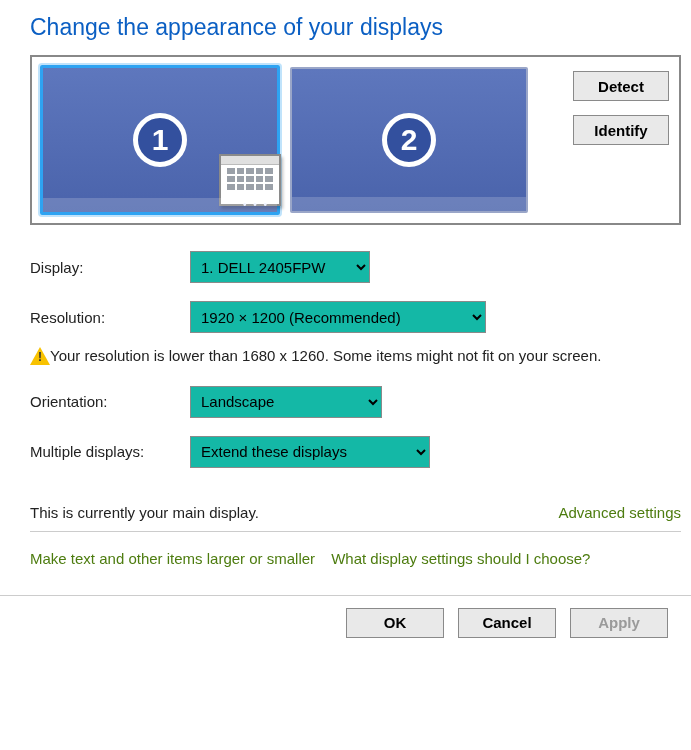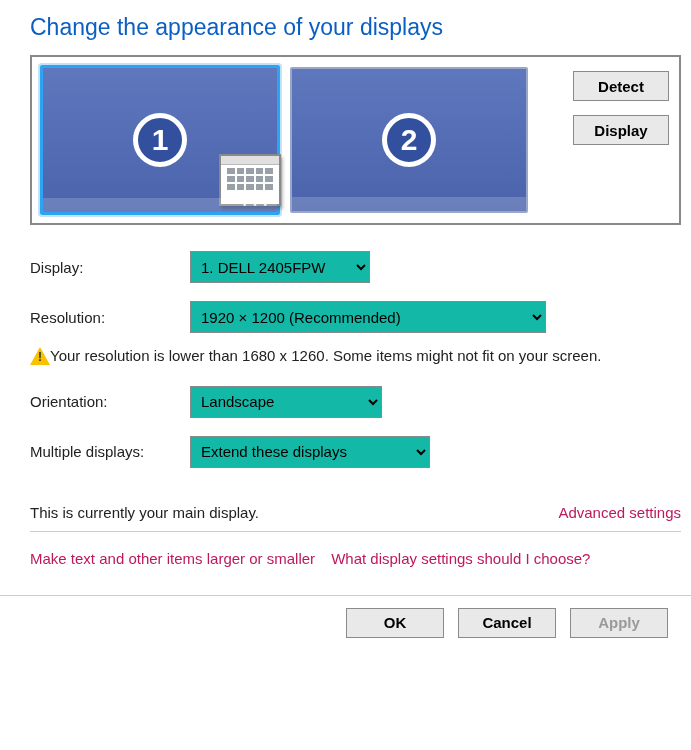--- a/index.html
+++ b/index.html
@@ -171,21 +171,21 @@
   .main-row {
     display: flex;
     justify-content: space-between;
     align-items: center;
     margin-top: 36px;
     border-bottom: 1px solid #ccc;
     padding-bottom: 10px;
     gap: 12px;
   }
   a.link {
-    color: #be185d;
+    color: #4d7c0f;
     text-decoration: none;
     cursor: pointer;
   }
   .links {
     margin-top: 18px;
     display: flex;
     gap: 16px;
   }
   .footer {
     border-top: 1px solid #ccc;
@@ -232,36 +232,36 @@
           <span class="dots">• • •</span>
         </div>
     </div>
     <div class="monitor secondary">
       <div class="num-circle">2</div>
       <div class="taskbar"></div>
     </div>
   </div>
   <div class="side-btns">
     <button class="win-btn">Detect</button>
-    <button class="win-btn">Display</button>
+    <button class="win-btn">Identify</button>
   </div>
 </div>
 
 <div class="form">
 
   <div class="row">
     <label>Display:</label>
     <select class="win-select" style="width:180px">
       <option>1. DELL 2405FPW</option>
     </select>
   </div>
 
   <div class="row">
     <label>Resolution:</label>
-    <select class="win-select" style="width:356px">
+    <select class="win-select" style="width:296px">
       <option>1920 × 1200 (Recommended)</option>
     </select>
   </div>
 
   <div class="warning">
     <div class="warn-icon"></div>
     <div class="warning-text">Your resolution is lower than 1680 x 1260. Some items might not fit on your screen.</div>
   </div>
 
   <div class="row">

